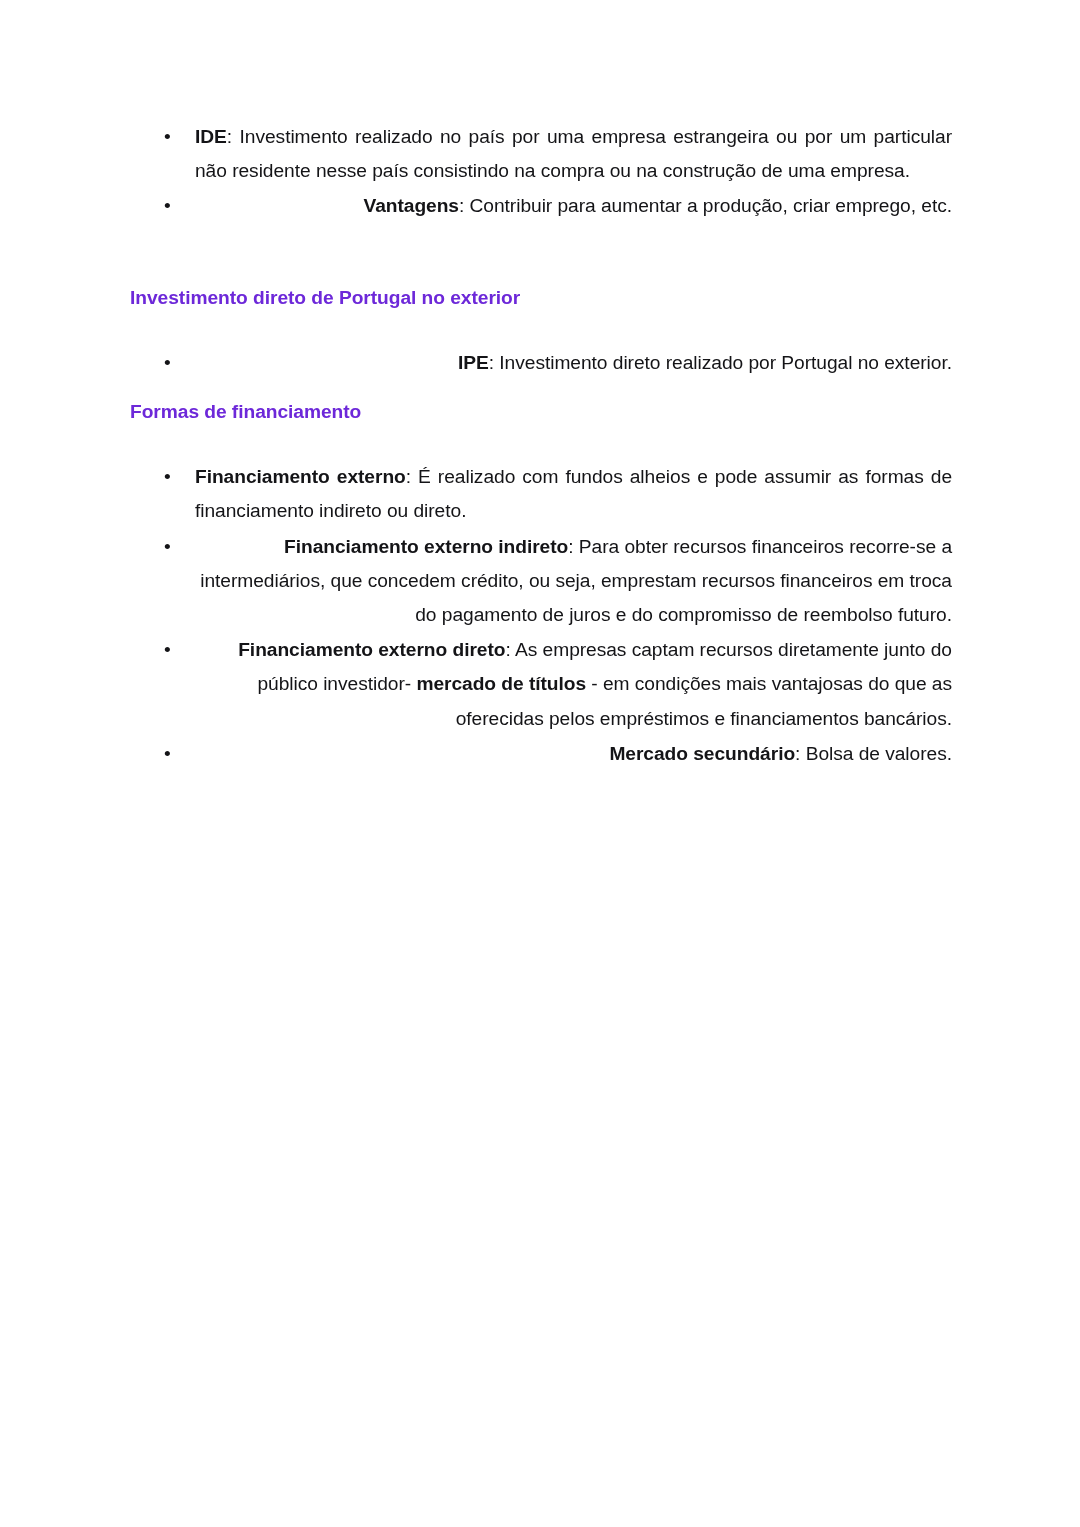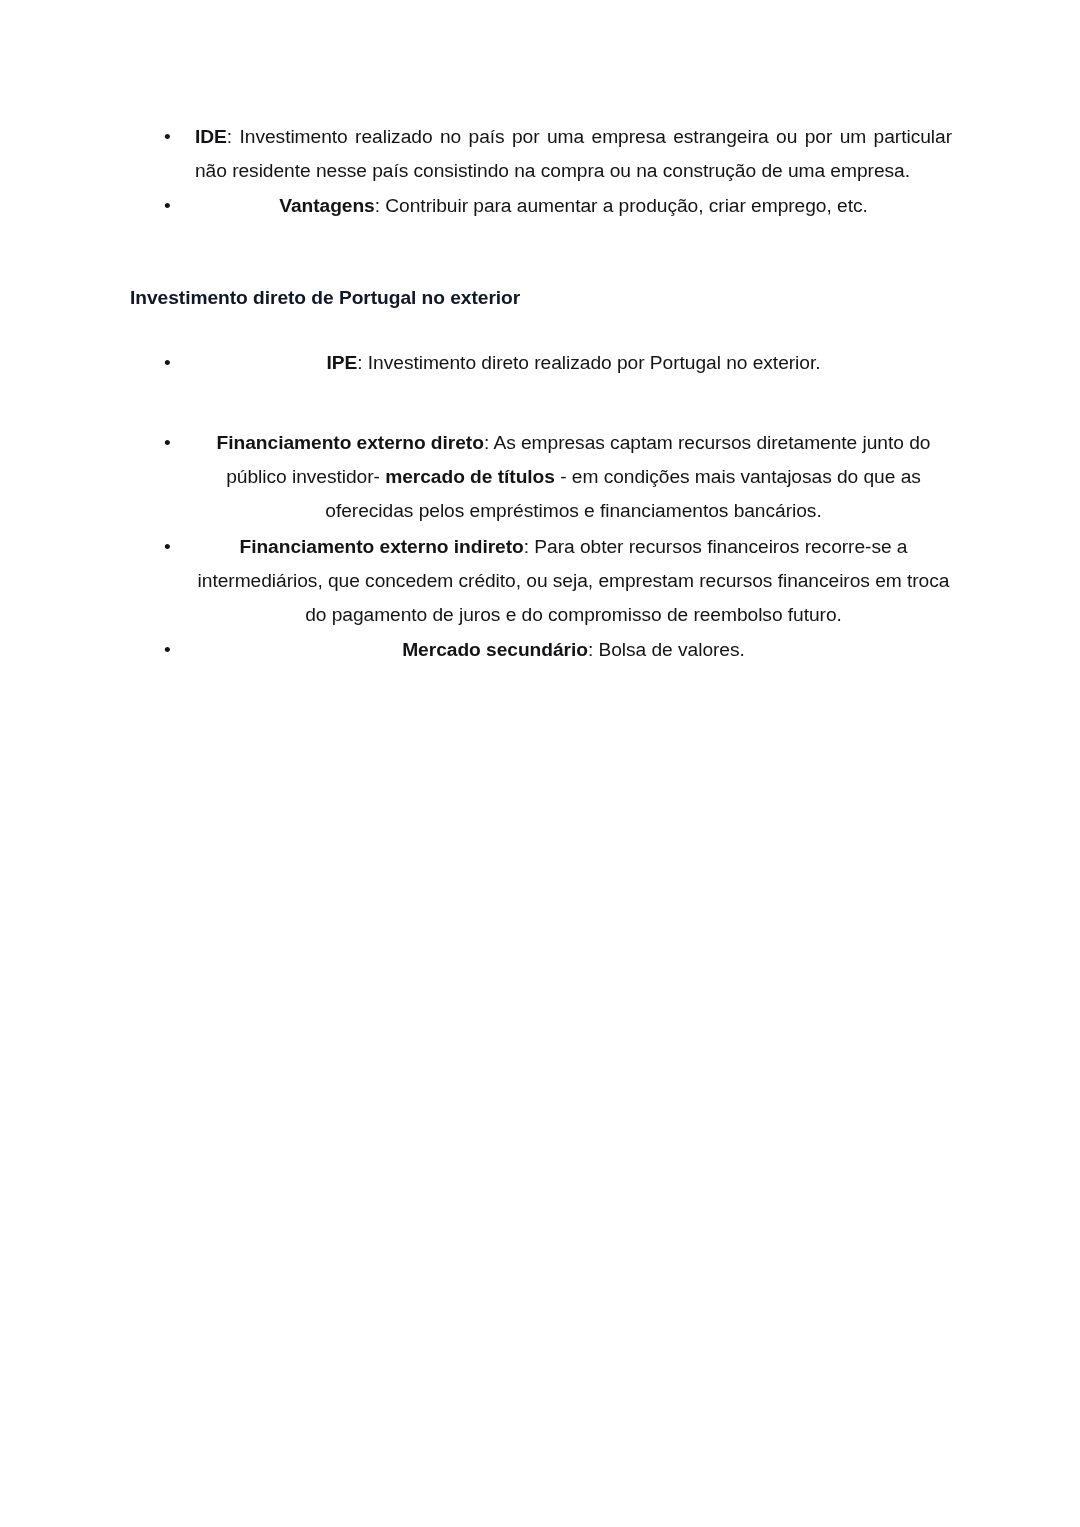--- a/index.html
+++ b/index.html
@@ -36,21 +36,21 @@
     padding-left: 65px;
     margin: 0 0 1px 0;
     font-size: 19.2px;
     line-height: 34.2px;
     text-align: justify;
     text-justify: inter-word;
     letter-spacing: -0.05px;
     color: #141417;
   }
   .bullet-item.ragged {
-    text-align: center;
+    text-align: right;
   }
   .bullet-item::before {
     content: "\2022";
     position: absolute;
     left: 34px;
     top: 0;
     font-size: 19.2px;
     line-height: 34.2px;
     color: #141417;
   }
@@ -59,21 +59,21 @@
   }
   .bullet-item .inline-bold {
     font-weight: bold;
   }
 
   
   .section-heading {
     font-size: 19.2px;
     line-height: 34.2px;
     font-weight: bold;
-    color: #0f172a;
+    color: #6d28d9;
     margin: 0;
     letter-spacing: -0.05px;
   }
 
   
   .gap-large { height: 56px; }
   .gap-mid   { height: 14px; }
 
   .list-indent-ipe { margin-top: 31px; }
 
@@ -106,27 +106,31 @@
     <h2 class="section-heading">Investimento direto de Portugal no exterior</h2>
 
     <ul class="bullet-list list-indent-ipe">
       <li class="bullet-item ragged">
         <span class="term">IPE</span><span>:  </span><span>Investimento direto realizado por Portugal no exterior.</span>
       </li>
     </ul>
 
     <div class="gap-mid"></div>
 
+    <h2 class="section-heading">Formas de financiamento</h2>
 
     <ul class="bullet-list list-indent-ipe">
-      <li class="bullet-item ragged">
-        <span class="term">Financiamento externo direto</span><span>: </span><span>As empresas captam recursos diretamente junto do público investidor- </span><span class="inline-bold">mercado de títulos</span><span> - em condições mais vantajosas do que as oferecidas pelos empréstimos e financiamentos bancários.</span>
+      <li class="bullet-item">
+        <span class="term">Financiamento externo</span><span>: </span><span>É realizado com fundos alheios e pode assumir as formas de financiamento indireto ou direto.</span>
       </li>
       <li class="bullet-item ragged">
         <span class="term"> Financiamento externo indireto</span><span>: </span><span>Para obter recursos financeiros recorre-se a intermediários, que concedem crédito, ou seja, emprestam recursos financeiros em troca do pagamento de juros e do compromisso de reembolso futuro.</span>
+      </li>
+      <li class="bullet-item ragged">
+        <span class="term">Financiamento externo direto</span><span>: </span><span>As empresas captam recursos diretamente junto do público investidor- </span><span class="inline-bold">mercado de títulos</span><span> - em condições mais vantajosas do que as oferecidas pelos empréstimos e financiamentos bancários.</span>
       </li>
       <li class="bullet-item ragged">
         <span class="term">Mercado secundário</span><span>: </span><span>Bolsa de valores.</span>
       </li>
     </ul>
 
   </div>
 
   <div class="page-blank-area"></div>
 </div>

